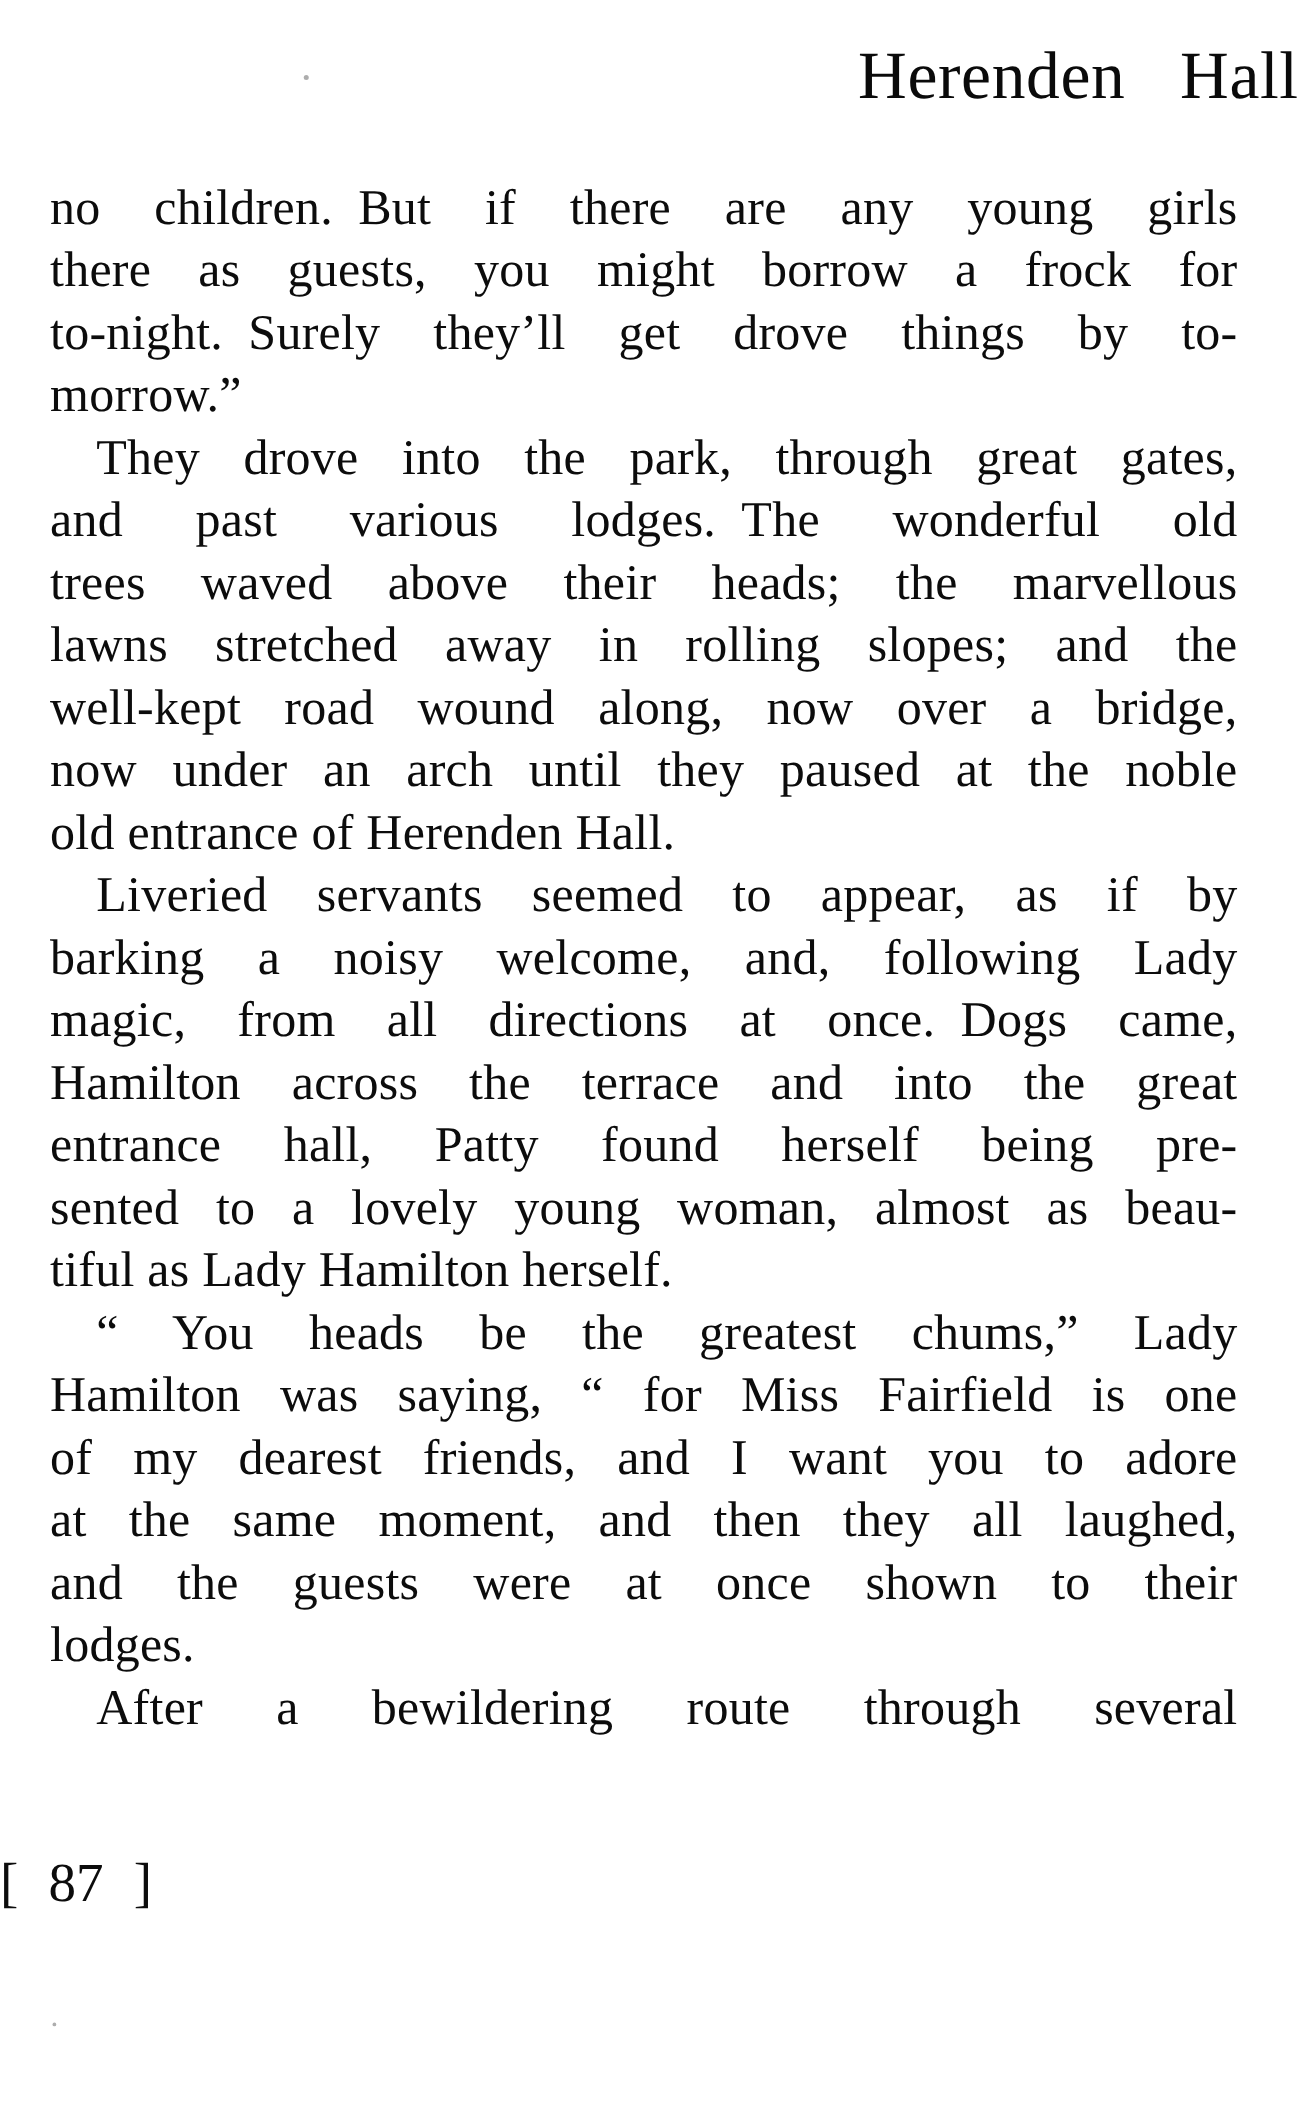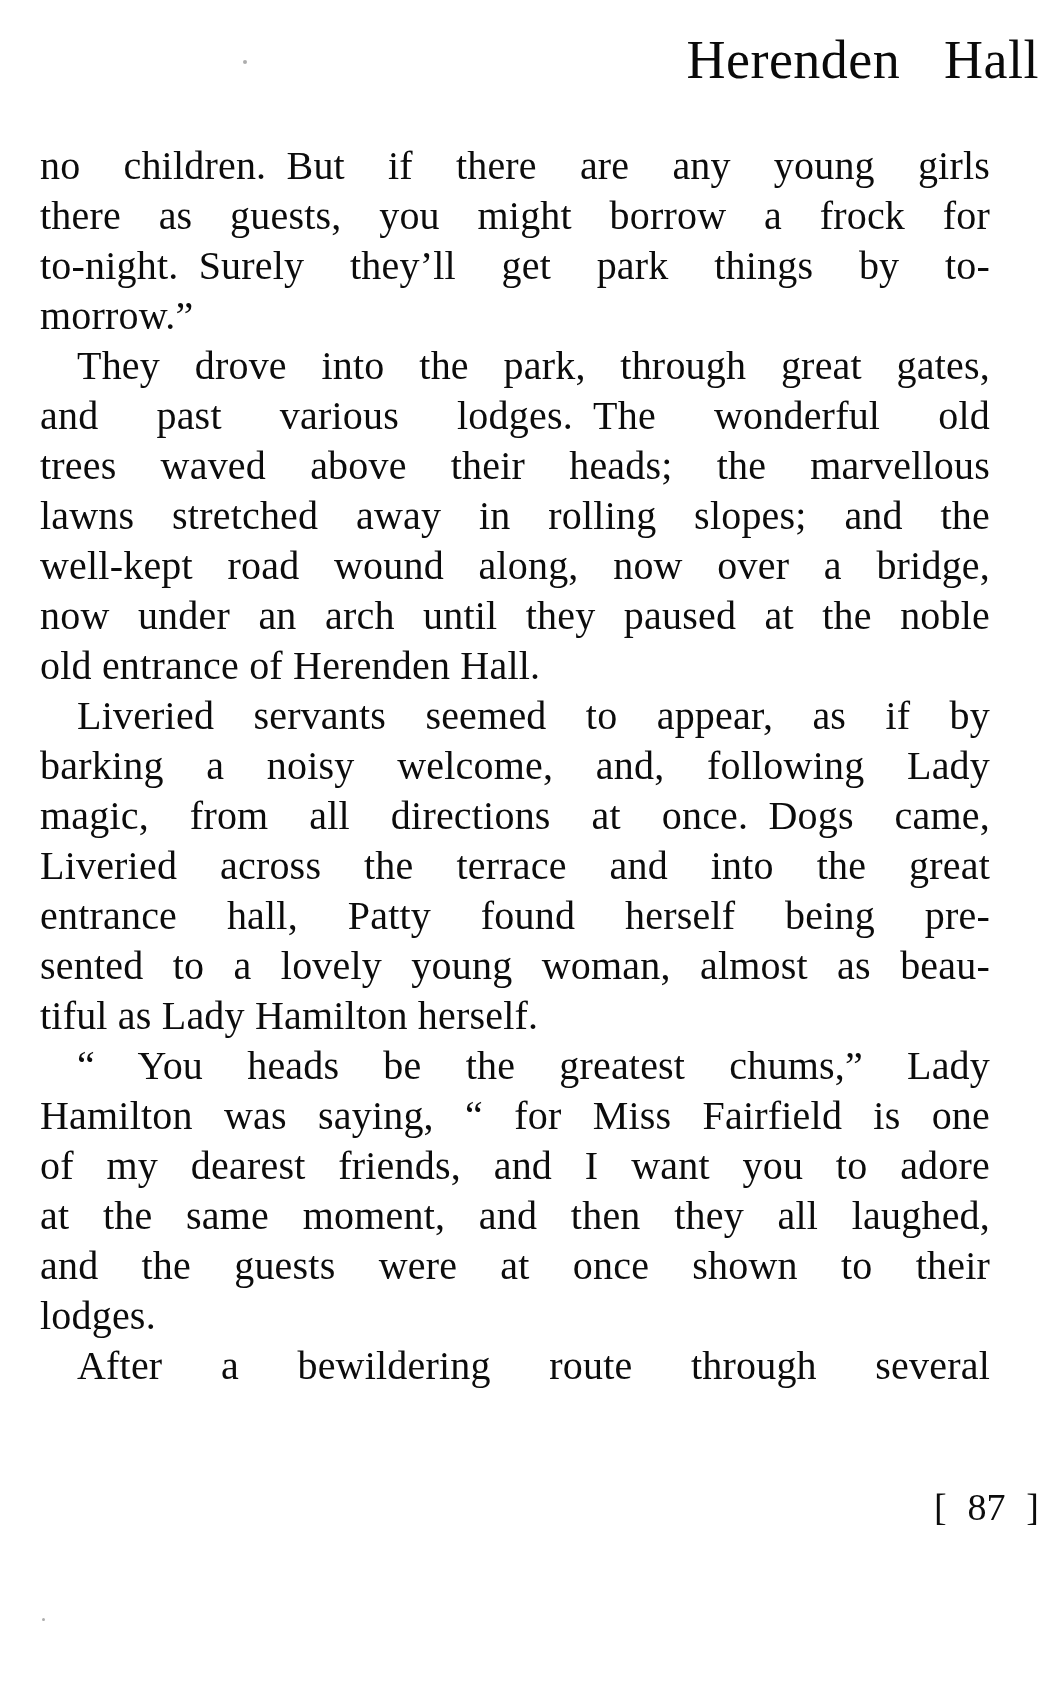--- a/index.html
+++ b/index.html
@@ -50,22 +50,22 @@
     text-align-last: left;
   }
   .line.indent {
     text-indent: 37px;
   }
   .folio {
     position: absolute;
     top: 1482px;
     left: 0;
     width: 100%;
-    text-align: right;
-    font-size: 38px;
+    text-align: left;
+    font-size: 44px;
     line-height: 50px;
     word-spacing: 0.3em;
     color: #0c0c0c;
   }
   .speck {
     position: absolute;
     background: #8a8a8a;
     border-radius: 50%;
     opacity: 0.7;
   }
@@ -73,33 +73,33 @@
   .speck.s2 { left: 42px;  top: 1618px; width: 3px; height: 3px; }
 </style>
 </head>
 <body>
 
 <div class="page">
   <h1 class="title">Herenden Hall</h1>
   <div class="body-text" id="body-text">
       <div class="line">no children. But if there are any young girls</div>
       <div class="line">there as guests, you might borrow a frock for</div>
-      <div class="line">to-night. Surely they’ll get park things by to-</div>
+      <div class="line">to-night. Surely they’ll get drove things by to-</div>
       <div class="line lastline">morrow.”</div>
       <div class="line indent">They drove into the park, through great gates,</div>
       <div class="line">and past various lodges. The wonderful old</div>
       <div class="line">trees waved above their heads; the marvellous</div>
       <div class="line">lawns stretched away in rolling slopes; and the</div>
       <div class="line">well-kept road wound along, now over a bridge,</div>
       <div class="line">now under an arch until they paused at the noble</div>
       <div class="line lastline">old entrance of Herenden Hall.</div>
       <div class="line indent">Liveried servants seemed to appear, as if by</div>
       <div class="line">barking a noisy welcome, and, following Lady</div>
       <div class="line">magic, from all directions at once. Dogs came,</div>
-      <div class="line">Liveried across the terrace and into the great</div>
+      <div class="line">Hamilton across the terrace and into the great</div>
       <div class="line">entrance hall, Patty found herself being pre-</div>
       <div class="line">sented to a lovely young woman, almost as beau-</div>
       <div class="line lastline">tiful as Lady Hamilton herself.</div>
       <div class="line indent">“ You heads be the greatest chums,” Lady</div>
       <div class="line">Hamilton was saying, “ for Miss Fairfield is one</div>
       <div class="line">of my dearest friends, and I want you to adore</div>
       <div class="line">at the same moment, and then they all laughed,</div>
       <div class="line">and the guests were at once shown to their</div>
       <div class="line lastline">lodges.</div>
       <div class="line indent">After a bewildering route through several</div>

